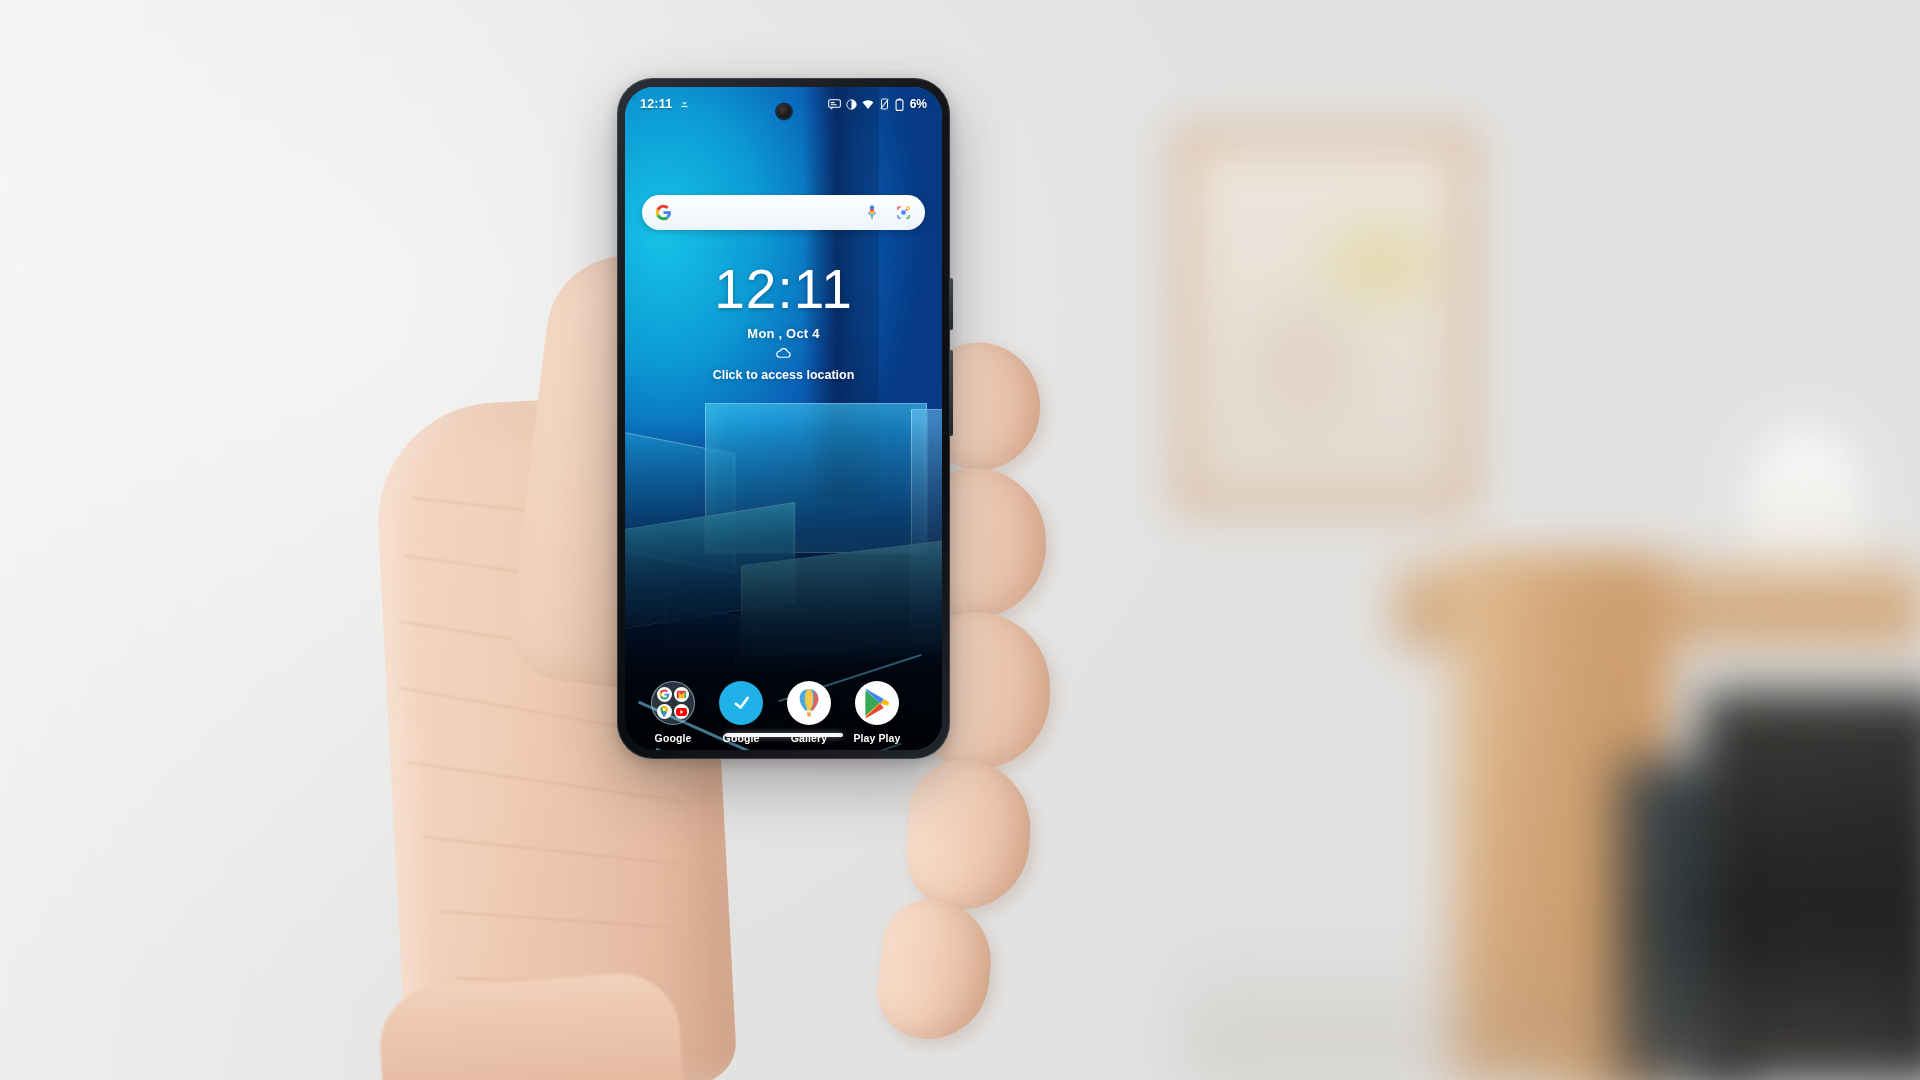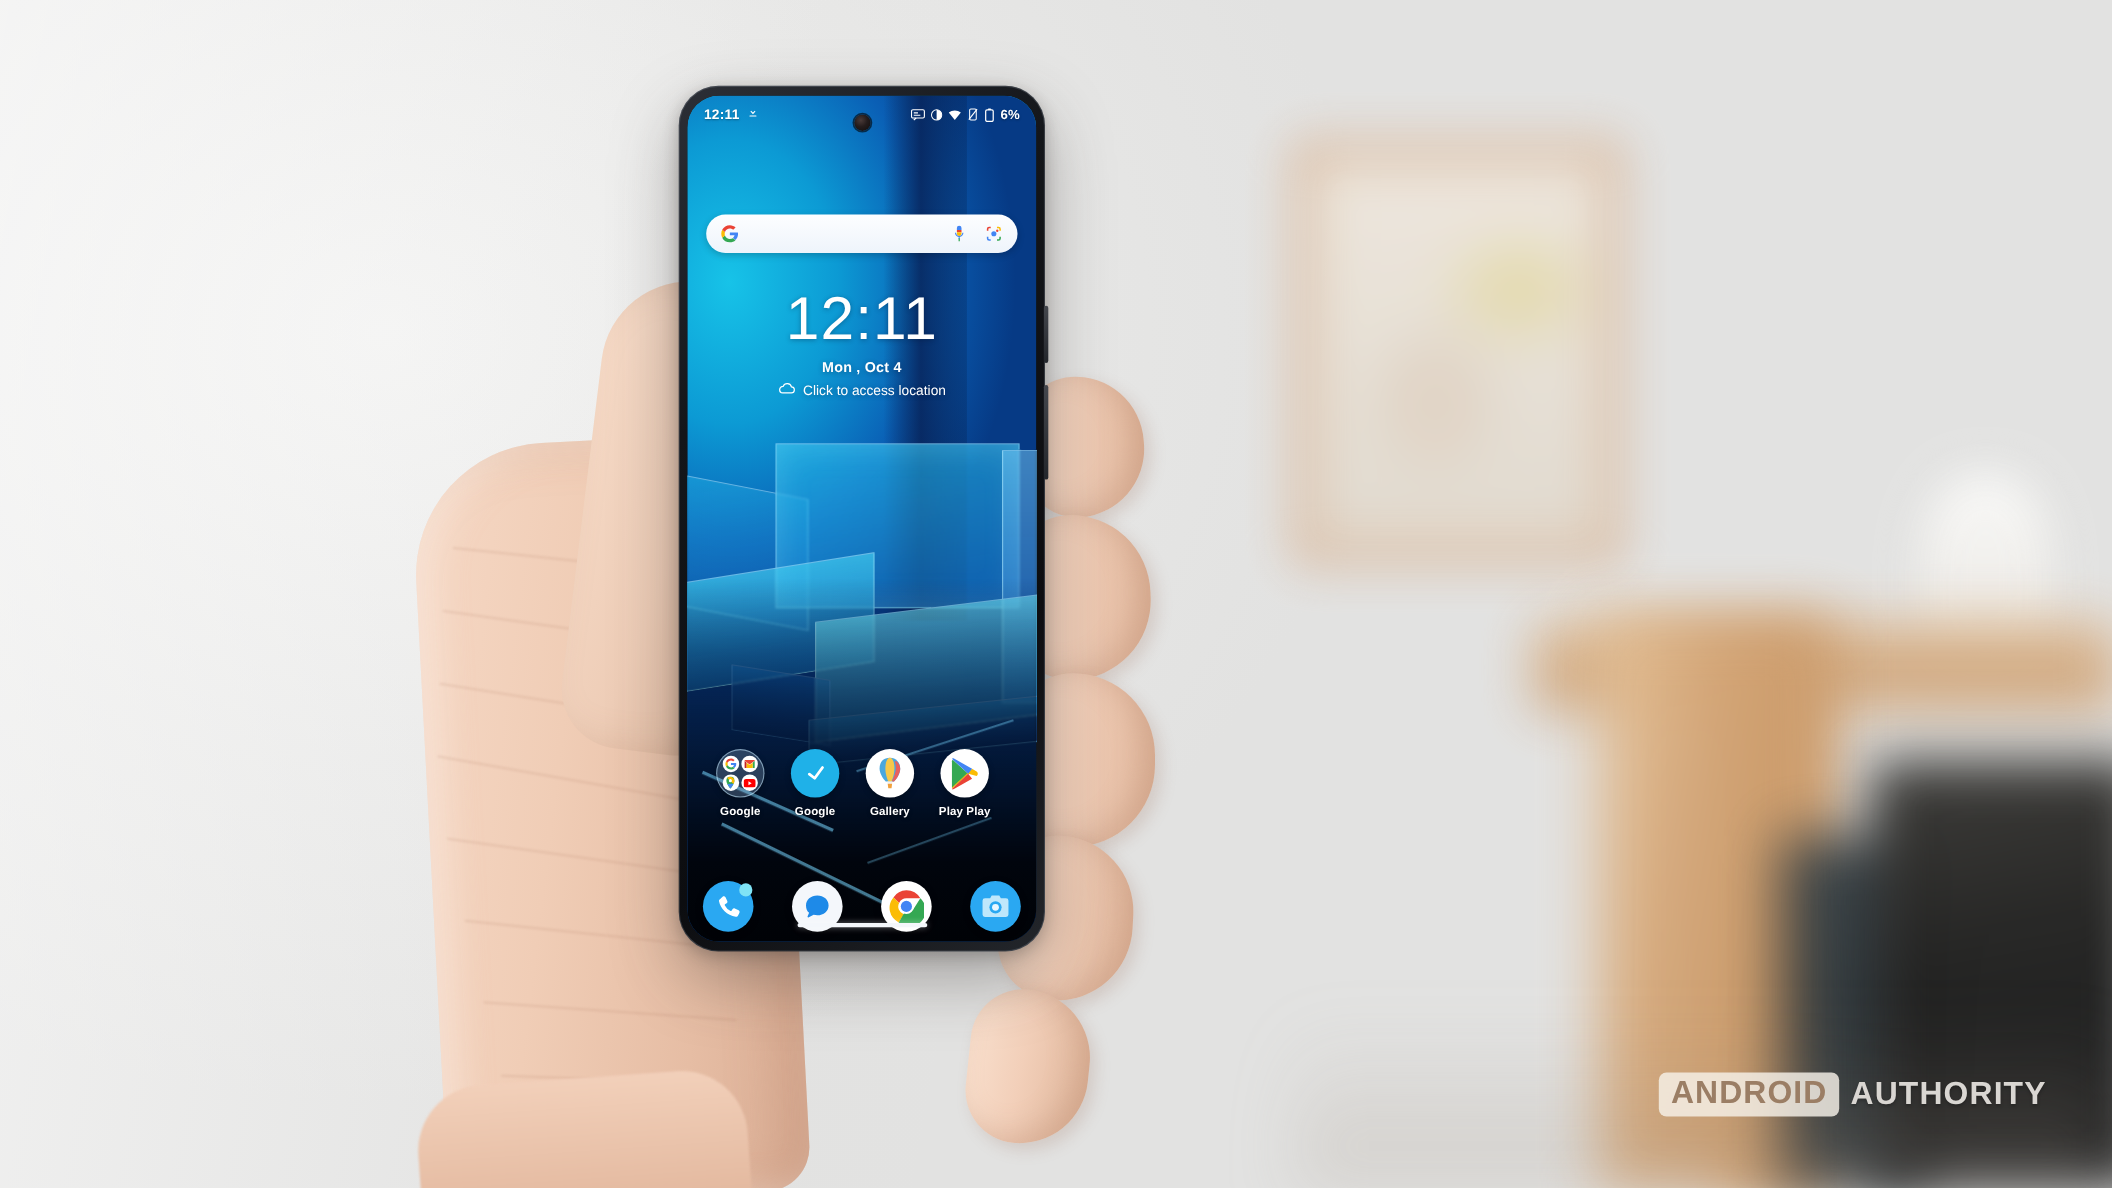--- a/index.html
+++ b/index.html
@@ -125,21 +125,21 @@
     box-shadow:inset -12px -6px 26px rgba(175,125,100,.3), 6px 6px 14px rgba(160,120,100,.22);
   }
   .f1 { left:930px; top:342px; width:110px; height:128px; transform:rotate(-4deg); }
   .f2 { left:918px; top:468px; width:128px; height:150px; transform:rotate(-2deg); }
   .f3 { left:918px; top:612px; width:132px; height:158px; transform:rotate(0deg); }
   .f4 { left:908px; top:760px; width:122px; height:150px; transform:rotate(3deg); }
   .f5 { left:880px; top:900px; width:110px; height:140px; transform:rotate(6deg); }
 
   
   .phone {
-    position:absolute; left:617px; top:78px; width:333px; height:787px;
+    position:absolute; left:617px; top:78px; width:333px; height:681px;
     border-radius:36px;
     background:linear-gradient(140deg,#2c2f36 0%,#14161a 30%,#0c0d10 70%,#23262b 100%);
     box-shadow:
       0 24px 60px rgba(60,55,52,.38),
       0 4px 14px rgba(60,55,52,.28),
       inset 0 0 0 1px rgba(120,128,140,.35);
     padding:9px 8px 9px 8px;
     z-index:5;
   }
   .phone::before{
@@ -261,22 +261,22 @@
 
   
   .clockwidget {
     position:absolute; left:0; right:0; top:175px; text-align:center;
     color:#fff; z-index:10;
     text-shadow:0 1px 5px rgba(0,20,50,.35);
   }
   .cw-time { font-size:55px; font-weight:300; line-height:1; letter-spacing:1px; }
   .cw-date { font-size:13px; font-weight:700; margin-top:9px; letter-spacing:.2px;}
   .cw-loc {
-    margin-top:6px; font-size:12.5px; font-weight:400;
-    display:flex; align-items:center; justify-content:center; gap:6px;
+    margin-top:6px; font-size:12.5px; font-weight:700;
+    display:flex; align-items:center; justify-content:center; gap:6px;flex-direction:column;
   }
 
   
   .approw {
     position:absolute; left:14px; right:14px; top:594px;
     display:flex; z-index:10;
   }
   .app { width:68px; display:flex; flex-direction:column; align-items:center; gap:7px; }
   .appicon {
     width:44px; height:44px; border-radius:50%;
@@ -604,18 +604,14 @@
 
     </div>
   </div>
 
   <div class="finger f1"></div>
   <div class="finger f2"></div>
   <div class="finger f3"></div>
   <div class="finger f4"></div>
   <div class="finger f5"></div>
 
-  <div class="watermark">
-    <span class="wm-box">ANDROID</span>
-    <span class="wm-text">AUTHORITY</span>
-  </div>
 
 </div>
 
 </body></html>

